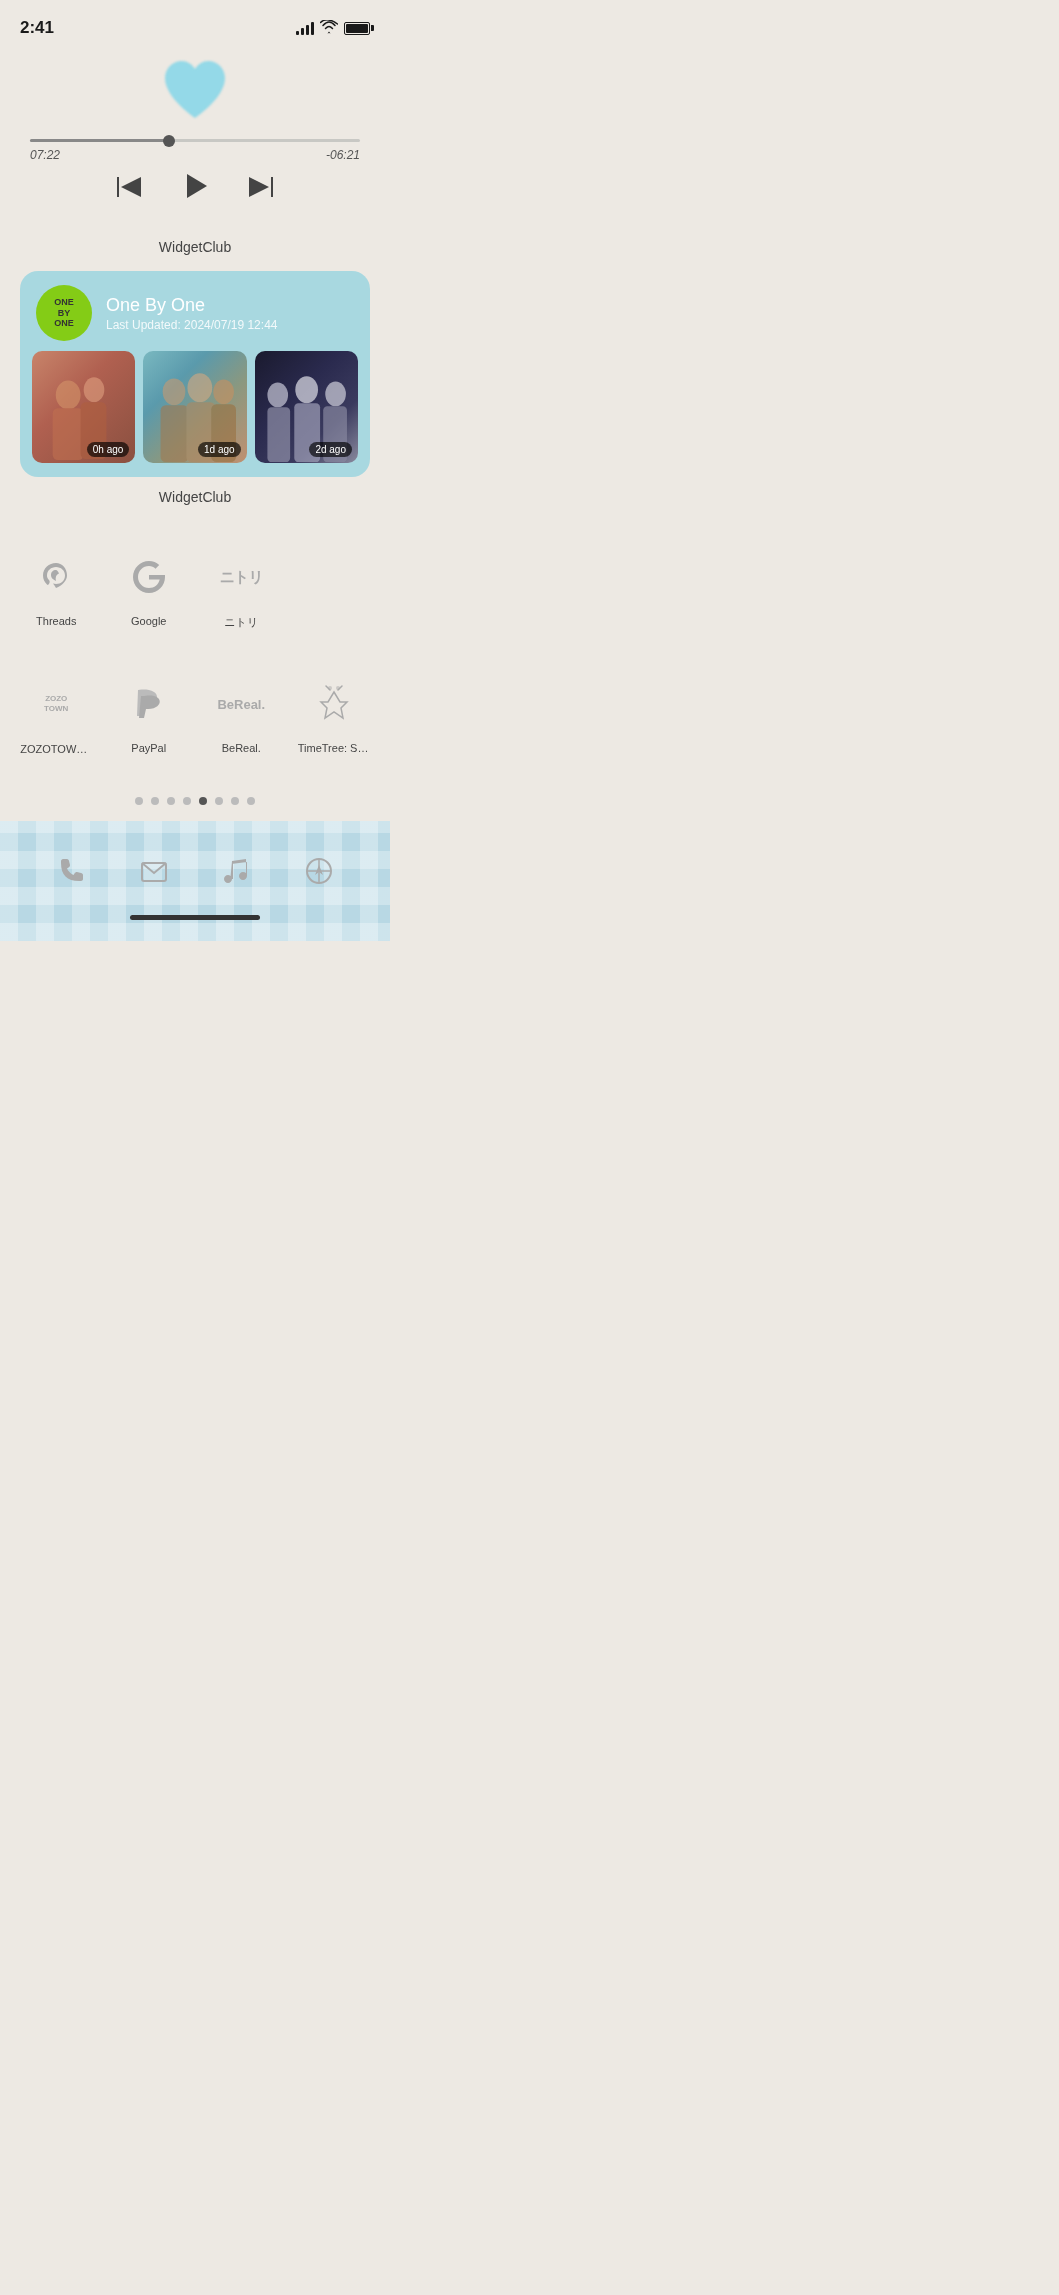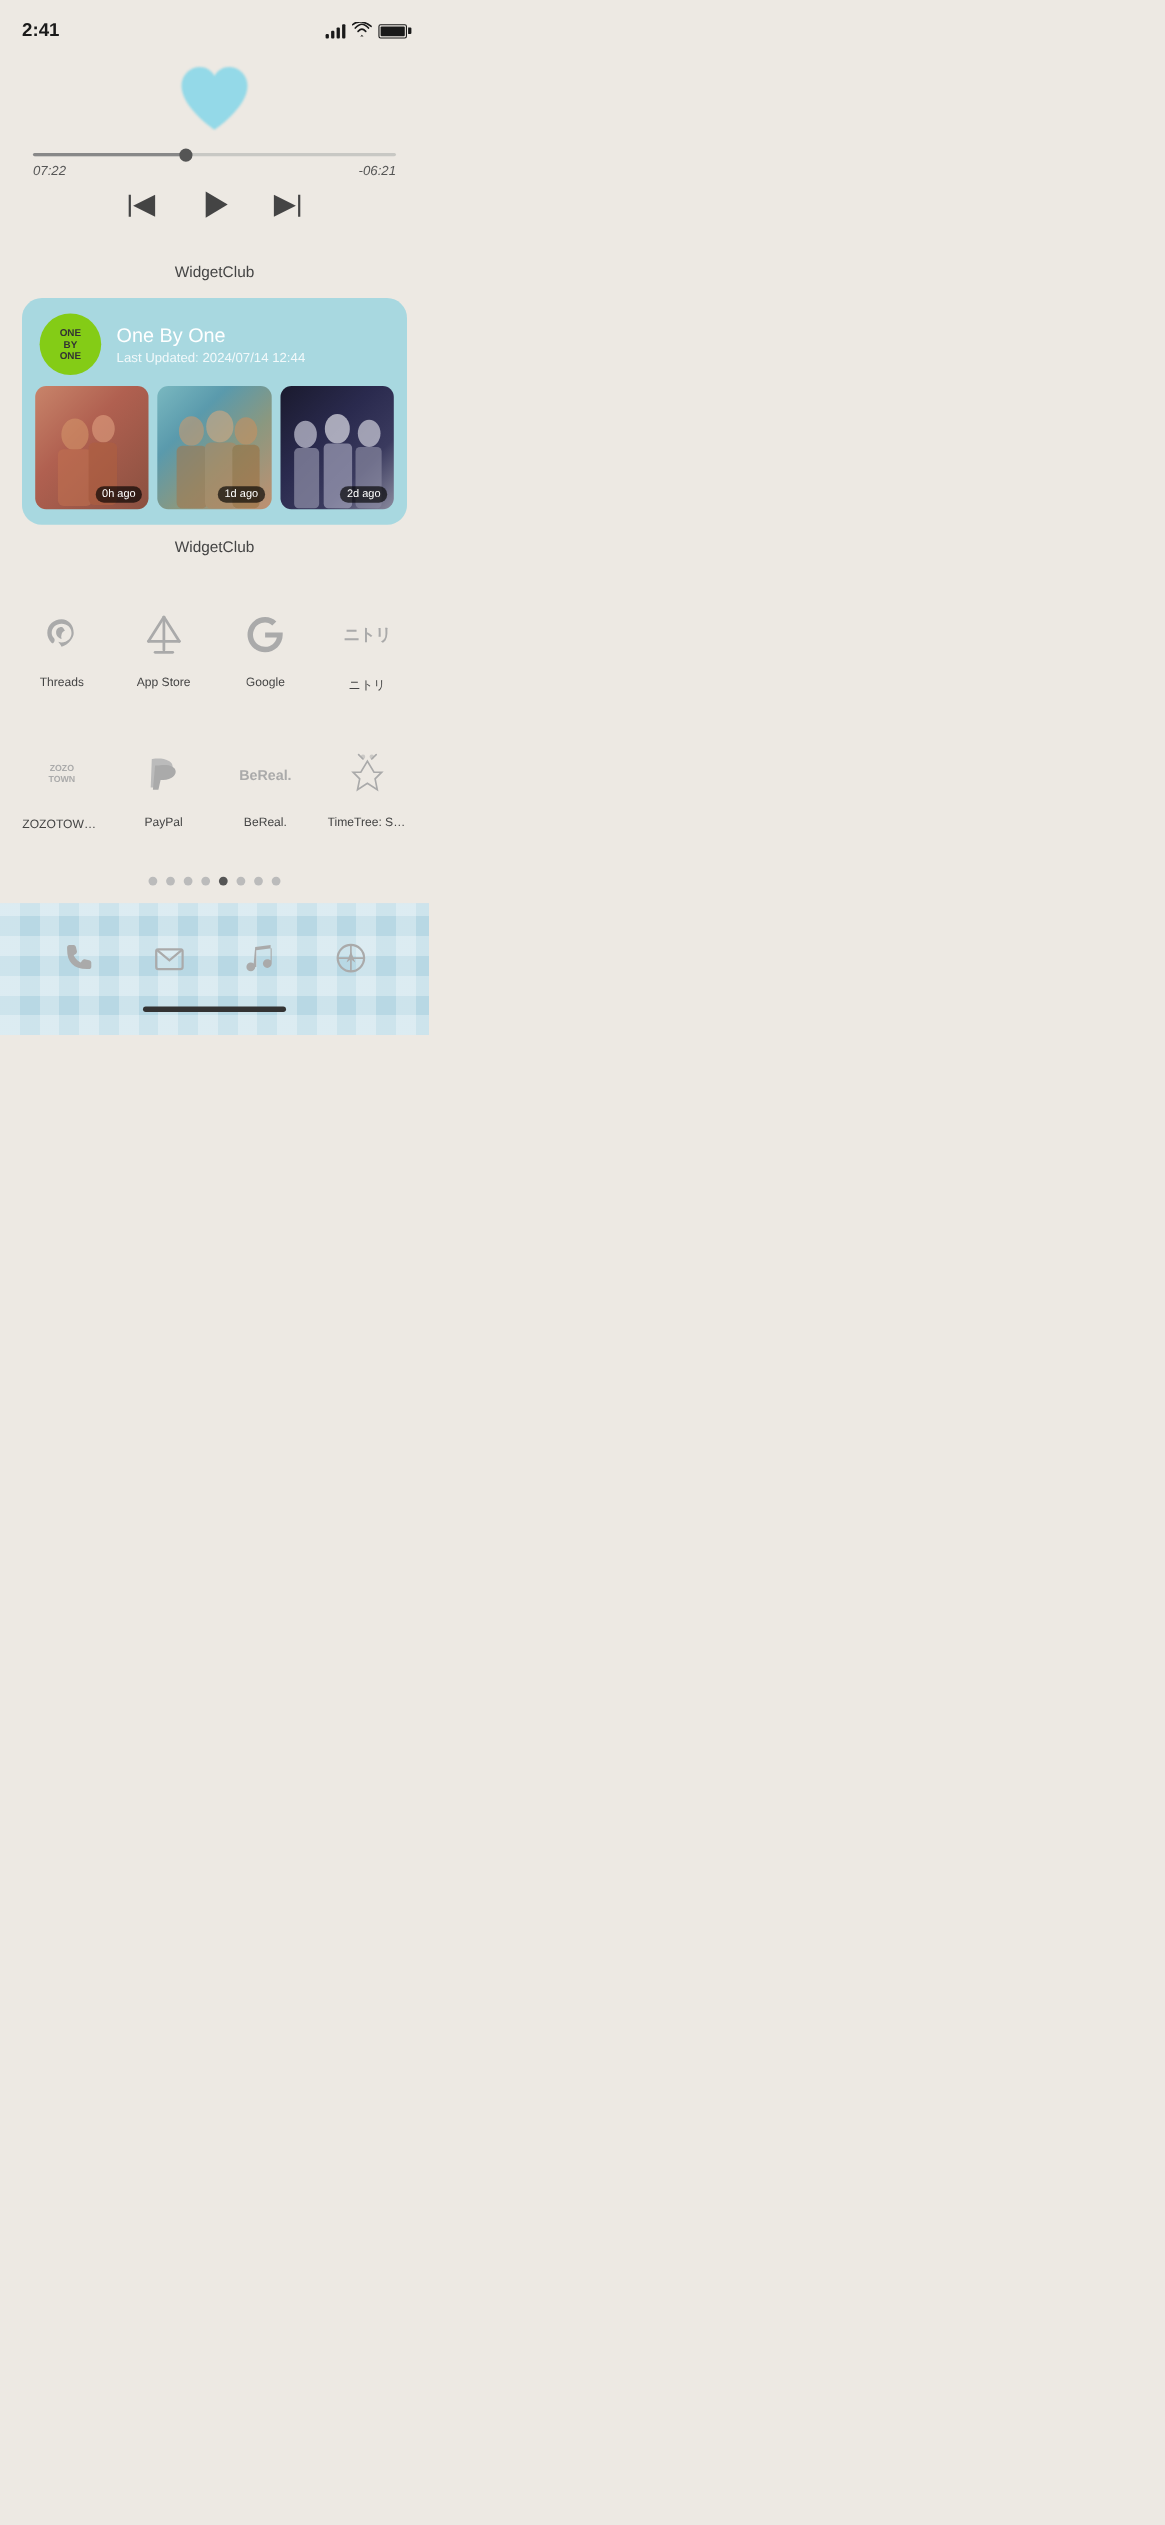--- a/index.html
+++ b/index.html
@@ -419,21 +419,21 @@
   </div>
 </div>
 
 <div class="widget-label">WidgetClub</div>
 
 <div class="widget-card">
   <div class="widget-card-header">
     <div class="widget-logo">ONE<br>BY<br>ONE</div>
     <div class="widget-card-info">
       <span class="widget-card-title">One By One</span>
-      <span class="widget-card-subtitle">Last Updated: 2024/07/14 12:44</span>
+      <span class="widget-card-subtitle">Last Updated: 2024/07/19 12:44</span>
     </div>
   </div>
   <div class="widget-images">
     <div class="widget-img-wrap img-1">
       <div class="img-people">
 
         <svg width="100%" height="85%" viewBox="0 0 100 90" opacity="0.6">
           <ellipse cx="35" cy="25" rx="12" ry="14" fill="#d4956a"></ellipse>
           <rect x="20" y="38" width="30" height="50" rx="5" fill="#c07050"></rect>
           <ellipse cx="60" cy="20" rx="10" ry="12" fill="#e0a080"></ellipse>
@@ -478,32 +478,20 @@
   <div class="app-item">
     <div class="app-icon">
       <svg width="44" height="44" viewBox="0 0 44 44" fill="none">
         <path d="M22 8C15 8 9 13 9 20.5C9 24 10.5 27 13 29.5C13.5 30 14 30 14.5 29.5C16 28 16 26 15 25C13.5 23.5 13 22 13 20.5C13 15.5 17 12 22 12C27 12 31 15.5 31 20.5C31 25.5 27 29 22 29C21 29 20 28.8 19 28.5C20 30 21 31 22 33C25 32 28 30 30 27.5C32 25 33 23 33 20.5C33 13 28 8 22 8Z" fill="#aaaaaa"></path>
         <path d="M22 15C19 15 17 17 17 20C17 21.5 17.5 22.8 18.5 23.8C19.5 24.8 21 25.5 22 26C21.5 24.5 21.5 23 22 21.5C22.5 20 23.5 19 25 18.5C24 16.5 23 15 22 15Z" fill="#aaaaaa"></path>
       </svg>
     </div>
     <span class="app-name">Threads</span>
   </div>
 
-  <div class="app-item">
-    <div class="app-icon appstore-icon">
-      <svg width="44" height="44" viewBox="0 0 44 44" fill="none">
-        <line x1="22" y1="6" x2="22" y2="36" stroke="#aaa" stroke-width="2.5" stroke-linecap="round"></line>
-        <line x1="8" y1="28" x2="36" y2="28" stroke="#aaa" stroke-width="2.5" stroke-linecap="round"></line>
-        <line x1="8" y1="28" x2="22" y2="6" stroke="#aaa" stroke-width="2.5" stroke-linecap="round"></line>
-        <line x1="36" y1="28" x2="22" y2="6" stroke="#aaa" stroke-width="2.5" stroke-linecap="round"></line>
-        <line x1="14" y1="38" x2="30" y2="38" stroke="#aaa" stroke-width="2.5" stroke-linecap="round"></line>
-      </svg>
-    </div>
-    <span class="app-name">App Store</span>
-  </div>
 
   <div class="app-item">
     <div class="app-icon">
       <svg width="44" height="44" viewBox="0 0 44 44" fill="none">
         <path d="M38 22C38 30.8 30.8 38 22 38C13.2 38 6 30.8 6 22C6 13.2 13.2 6 22 6C26 6 29.5 7.5 32.2 10L28.5 13.7C26.8 12.1 24.5 11 22 11C15.9 11 11 15.9 11 22C11 28.1 15.9 33 22 33C27.5 33 31.5 29.5 32.7 24.5H22V20H38V22Z" fill="#aaaaaa"></path>
       </svg>
     </div>
     <span class="app-name">Google</span>
   </div>
 

